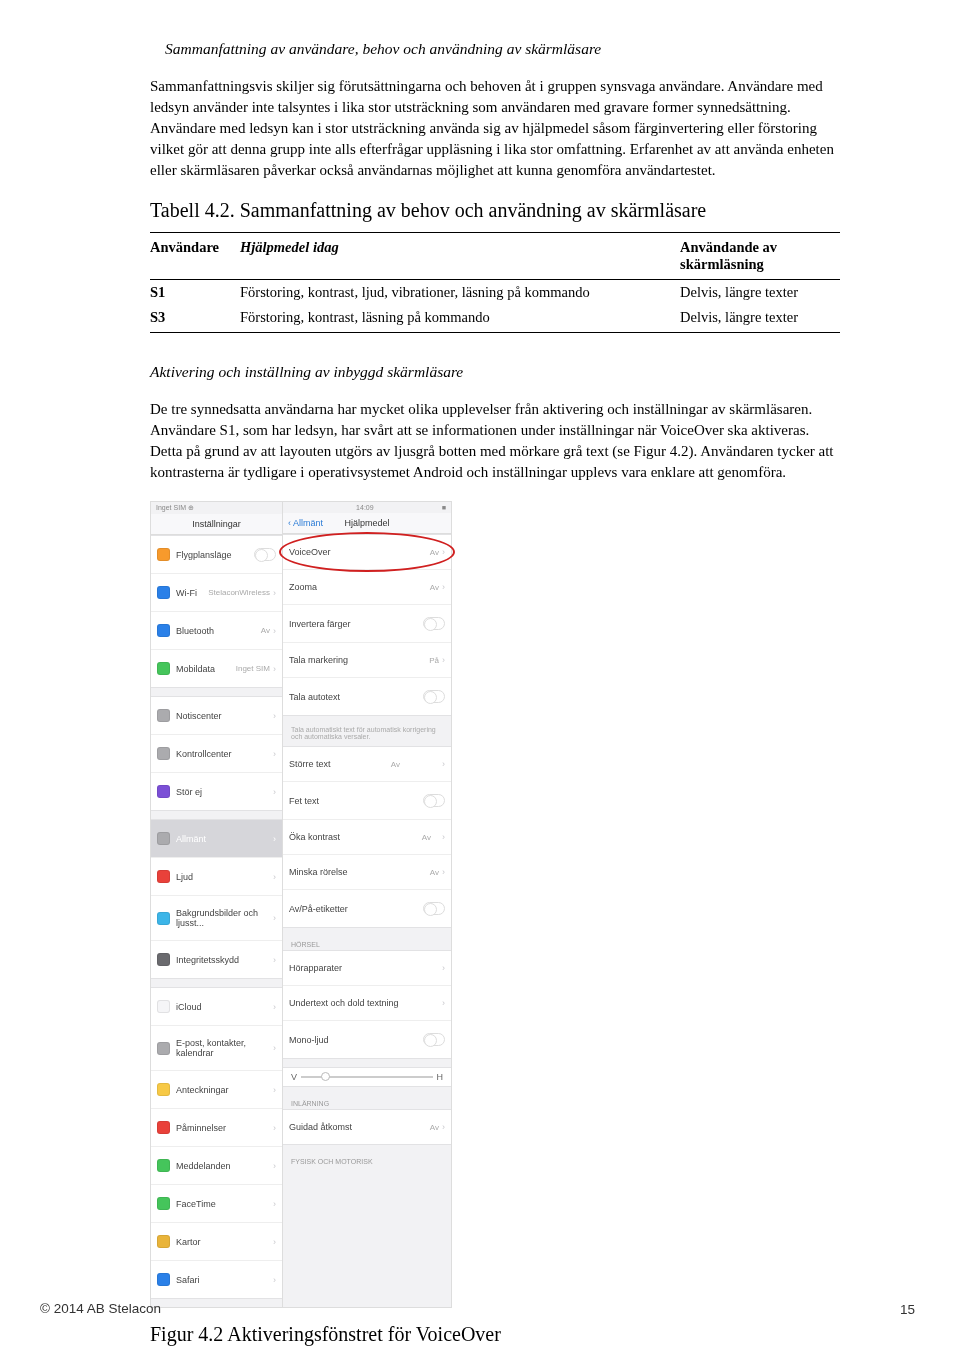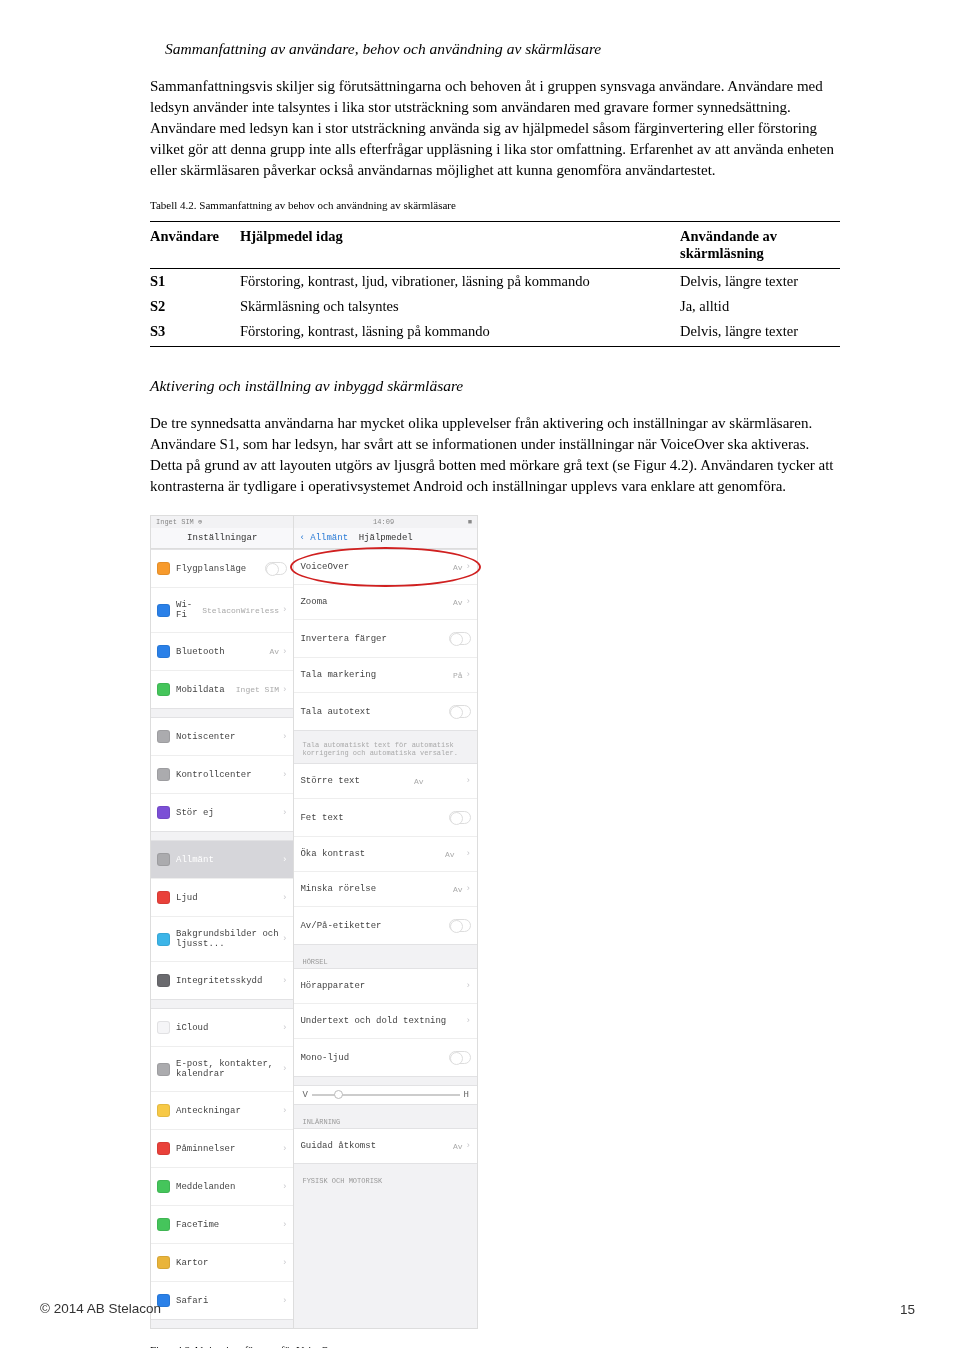--- a/index.html
+++ b/index.html
@@ -18,21 +18,21 @@
     font-size: 15.5px;
     margin-bottom: 18px;
     margin-left: 15px;
   }
   .para {
     font-size: 15px;
     line-height: 1.4;
     margin-bottom: 18px;
   }
   .caption {
-    font-size: 11px;
+    font-size: 20px;
     margin-bottom: 10px;
     margin-top: 4px;
     font-family: Liberation Serif, serif;
   }
   table {
     border-collapse: collapse;
     width: 100%;
     font-size: 14.5px;
     margin-bottom: 30px;
   }
@@ -47,33 +47,33 @@
   }
   td {
     padding: 4px 12px 4px 0;
     vertical-align: top;
   }
   tr.last td {
     border-bottom: 1.5px solid #000;
     padding-bottom: 6px;
   }
   .col1 { width: 90px; font-weight: bold;}
-  .col2 { width: auto; }
+  .col2 { width: auto; font-style: italic; }
   .col3 { width: 160px; }
   .heading2 {
     font-style: italic;
     font-size: 15.5px;
     margin-top: 25px;
     margin-bottom: 18px;
   }
   .figure {
-    width: 328px;
+    width: 302px;
     border: 1px solid #ddd;
     background: #f7f7f8;
-    font-family: Liberation Mono, monospace;
+    font-family: Liberation Sans, sans-serif;
     font-size: 9px;
     color: #666;
     display: flex;
     margin-bottom: 15px;
     margin-top: 8px;
   }
   .fig-left {
     width: 44%;
     background: #f2f2f4;
     border-right: 1px solid #ddd;
@@ -192,25 +192,20 @@
       <th class="col2">Hjälpmedel idag</th>
       <th class="col3">Användande av skärmläsning</th>
     </tr>
   </thead>
   <tbody>
     <tr>
       <td class="col1">S1</td>
       <td>Förstoring, kontrast, ljud, vibrationer, läsning på kommando</td>
       <td>Delvis, längre texter</td>
     </tr>
-    <tr>
-      <td class="col1">S2</td>
-      <td>Skärmläsning och talsyntes</td>
-      <td>Ja, alltid</td>
-    </tr>
     <tr class="last">
       <td class="col1">S3</td>
       <td>Förstoring, kontrast, läsning på kommando</td>
       <td>Delvis, längre texter</td>
     </tr>
   </tbody>
 </table>
 
 <div class="heading2">Aktivering och inställning av inbyggd skärmläsare</div>
 <p class="para">De tre synnedsatta användarna har mycket olika upplevelser från aktivering och inställningar av skärmläsaren. Användare S1, som har ledsyn, har svårt att se informationen under inställningar när VoiceOver ska aktiveras. Detta på grund av att layouten utgörs av ljusgrå botten med mörkare grå text (se Figur 4.2). Användaren tycker att kontrasterna är tydligare i operativsystemet Android och inställningar upplevs vara enklare att genomföra.</p>

